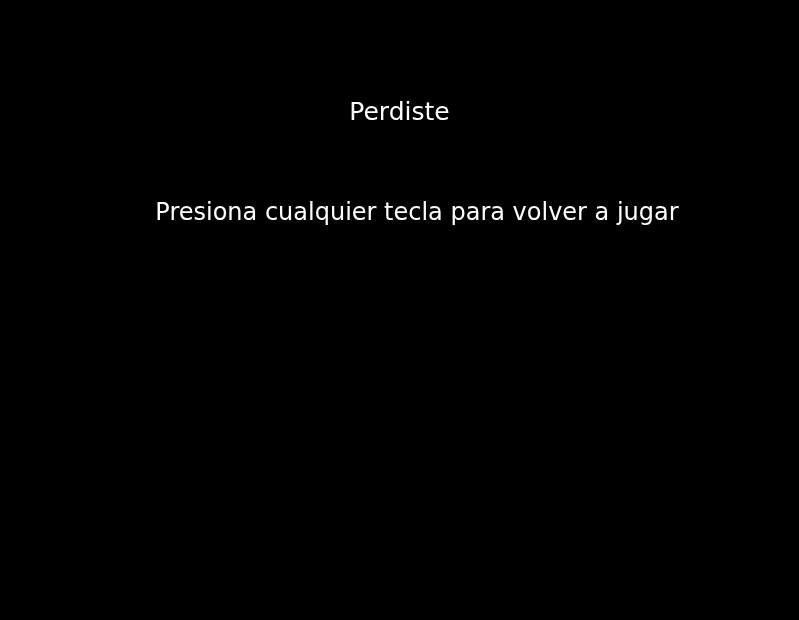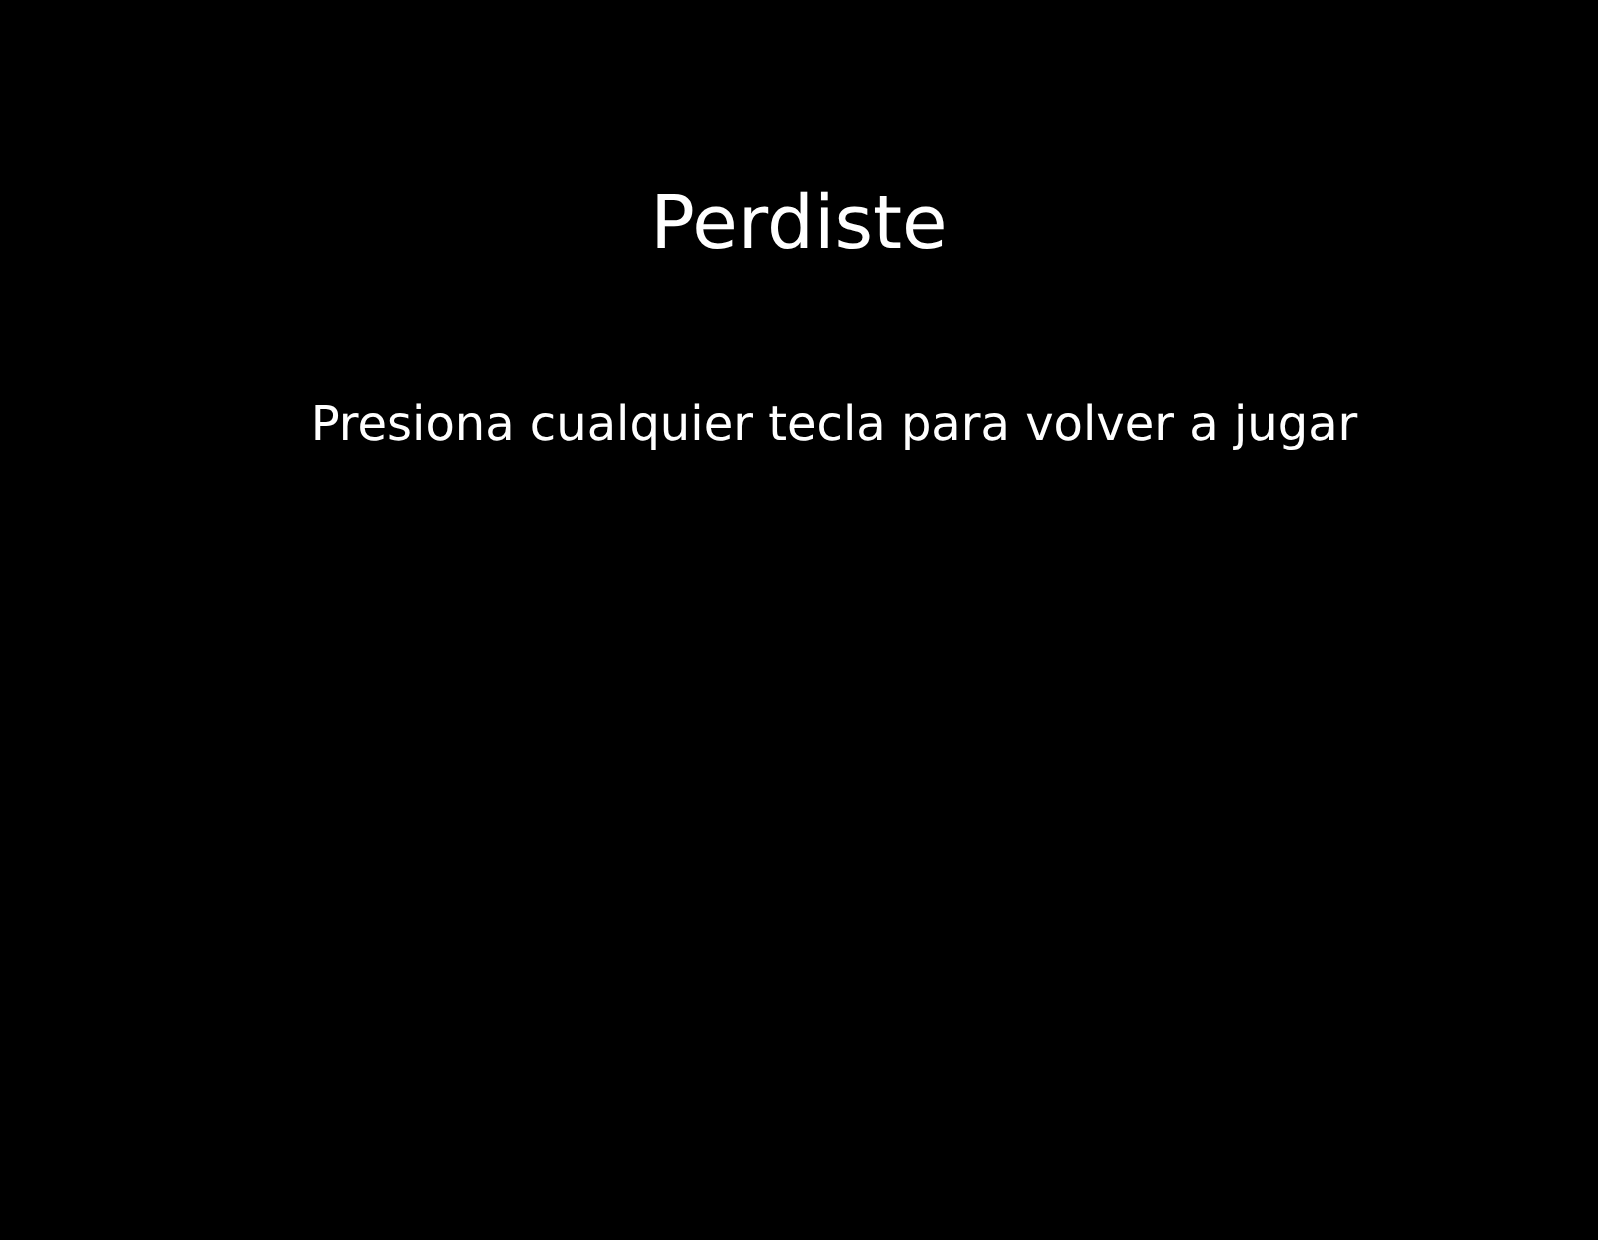--- a/index.html
+++ b/index.html
@@ -125,21 +125,21 @@
   }
 
   #game-over-title {
     position: absolute;
     left: 0;
     right: 0;
     top: 92px;
     text-align: center;
     color: #ffffff;
     font-family: "DejaVu Sans", sans-serif;
-    font-size: 37px;
+    font-size: 25px;
     font-weight: 400;
     line-height: 40px;
     white-space: nowrap;
   }
 
   #restart-prompt {
     position: absolute;
     left: 0;
     right: 0;
     top: 190px;

